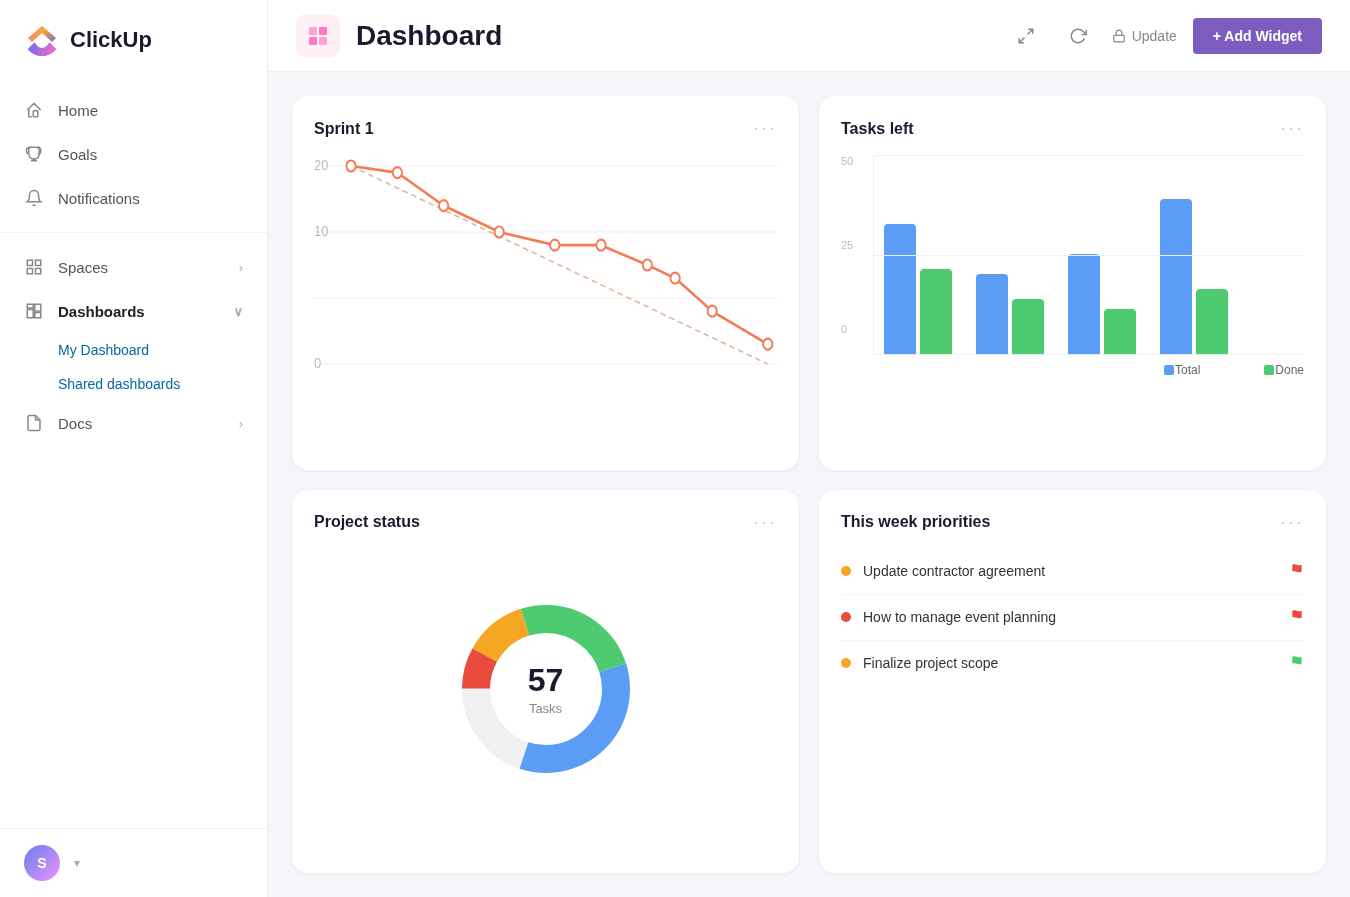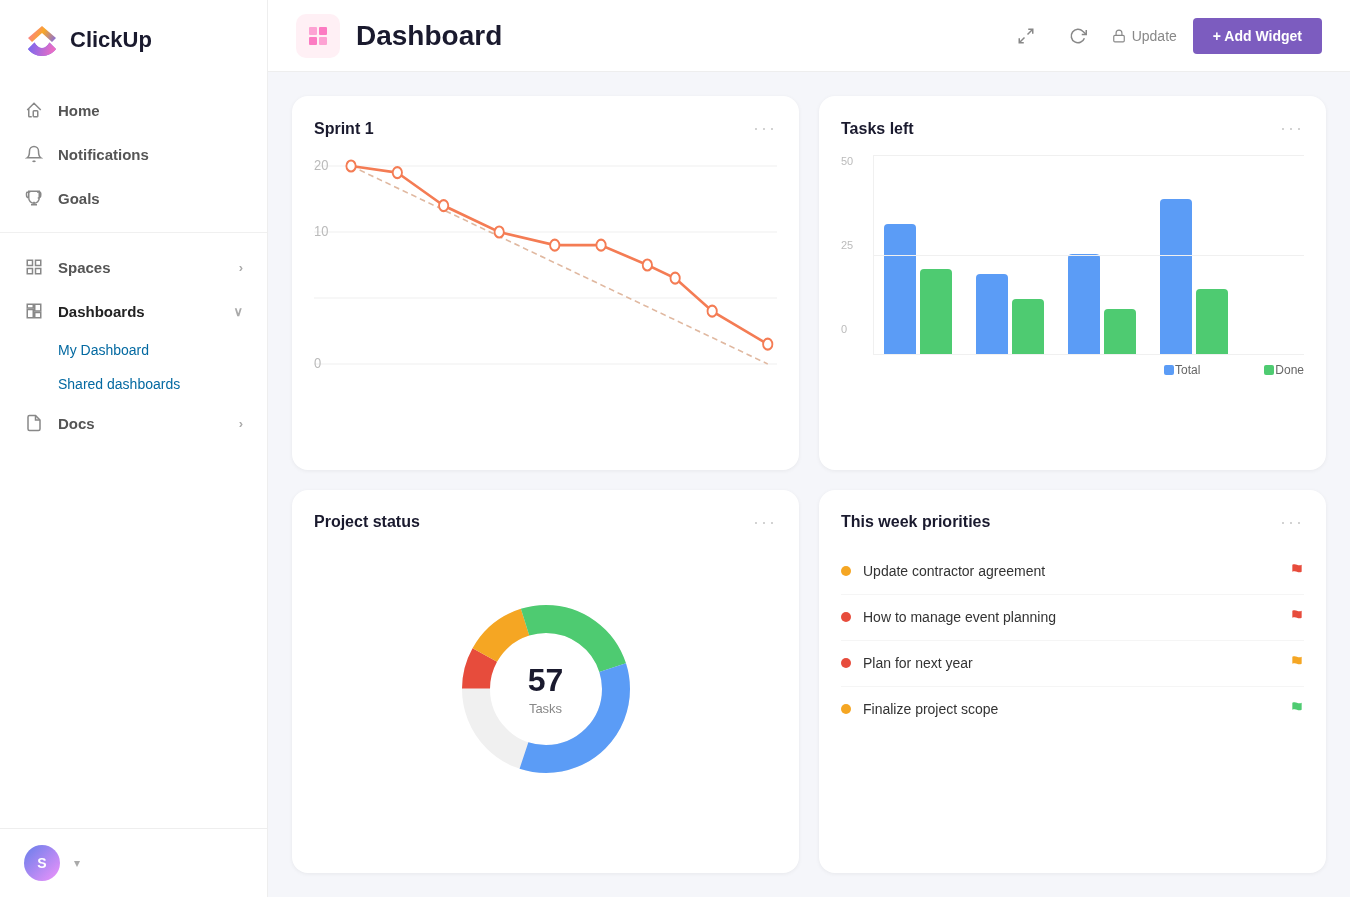--- a/index.html
+++ b/index.html
@@ -4,21 +4,21 @@
   <style>
     * { box-sizing: border-box; margin: 0; padding: 0; }
     body { font-family: -apple-system, BlinkMacSystemFont, 'Segoe UI', sans-serif; background: #f5f6fa; display: flex; height: 897px; overflow: hidden; }
 
     
     .sidebar { width: 268px; background: #fff; border-right: 1px solid #eee; display: flex; flex-direction: column; height: 100%; flex-shrink: 0; }
     .sidebar-logo { padding: 22px 24px; display: flex; align-items: center; gap: 10px; }
     .logo-icon { width: 36px; height: 36px; }
     .logo-text { font-size: 22px; font-weight: 700; color: #1a1a2e; }
     .sidebar-nav { flex: 1; padding: 8px 0; }
-    .nav-item { display: flex; align-items: center; gap: 14px; padding: 12px 24px; cursor: pointer; color: #555; font-size: 15px; font-weight: 700; transition: background 0.15s; }
+    .nav-item { display: flex; align-items: center; gap: 14px; padding: 12px 24px; cursor: pointer; color: #555; font-size: 15px; font-weight: 400; transition: background 0.15s; }
     .nav-item .nav-icon { width: 20px; height: 20px; display: flex; align-items: center; justify-content: center; color: #888; }
     .nav-item .chevron { margin-left: auto; color: #aaa; font-size: 13px; }
     .nav-item.bold { font-weight: 700; color: #222; }
     .nav-sub-item { display: flex; align-items: center; padding: 9px 24px 9px 58px; cursor: pointer; color: #0369a1; font-size: 14px; }
     .sidebar-divider { height: 1px; background: #f0f0f0; margin: 12px 0; }
     .sidebar-footer { padding: 16px 24px; display: flex; align-items: center; gap: 10px; border-top: 1px solid #eee; }
     .avatar { width: 36px; height: 36px; border-radius: 50%; background: linear-gradient(135deg, #667eea 0%, #f093fb 100%); display: flex; align-items: center; justify-content: center; color: white; font-weight: 700; font-size: 14px; overflow: hidden; }
     .footer-chevron { color: #aaa; margin-left: 4px; font-size: 12px; }
 
     
@@ -105,33 +105,33 @@
         <svg width="18" height="18" viewBox="0 0 24 24" fill="none" stroke="currentColor" stroke-width="2">
             <path d="M3 12L5 10M5 10L12 3L19 10M5 10V20a1 1 0 001 1h3m10-11l2 2M17 21v-7a1 1 0 00-1-1h-4a1 1 0 00-1 1v7m0 0h6"></path>
           </svg>
       </span>
       <span>Home</span>
     </div>
 
     <div class="nav-item">
       <span class="nav-icon">
         <svg width="18" height="18" viewBox="0 0 24 24" fill="none" stroke="currentColor" stroke-width="2">
+            <path d="M8 21h8M12 17v4M7 4H4a2 2 0 00-2 2v2a4 4 0 004 4m10-8h3a2 2 0 012 2v2a4 4 0 01-4 4M5 12a7 7 0 0014 0V3H5v9z"></path>
+          </svg>
+      </span>
+      <span>Goals</span>
+    </div>
+
+    <div class="nav-item">
+      <span class="nav-icon">
+        <svg width="18" height="18" viewBox="0 0 24 24" fill="none" stroke="currentColor" stroke-width="2">
             <path d="M18 8A6 6 0 006 8c0 7-3 9-3 9h18s-3-2-3-9M13.73 21a2 2 0 01-3.46 0"></path>
           </svg>
       </span>
       <span>Notifications</span>
-    </div>
-
-    <div class="nav-item">
-      <span class="nav-icon">
-        <svg width="18" height="18" viewBox="0 0 24 24" fill="none" stroke="currentColor" stroke-width="2">
-            <path d="M8 21h8M12 17v4M7 4H4a2 2 0 00-2 2v2a4 4 0 004 4m10-8h3a2 2 0 012 2v2a4 4 0 01-4 4M5 12a7 7 0 0014 0V3H5v9z"></path>
-          </svg>
-      </span>
-      <span>Goals</span>
     </div>
 
     <div class="sidebar-divider"></div>
 
     <div class="nav-item">
       <span class="nav-icon">
         <svg width="18" height="18" viewBox="0 0 24 24" fill="none" stroke="currentColor" stroke-width="2">
             <rect x="3" y="3" width="7" height="7"></rect>
             <rect x="14" y="3" width="7" height="7"></rect>
             <rect x="14" y="14" width="7" height="7"></rect>
@@ -356,29 +356,20 @@
         <div class="priority-item">
           <div class="priority-dot" style="background:#e74c3c;"></div>
           <span class="priority-text">How to manage event planning</span>
           <span class="priority-flag">
             <svg width="14" height="14" viewBox="0 0 24 24" fill="#e74c3c">
                 <path d="M4 15s1-1 4-1 5 2 8 2 4-1 4-1V3s-1 1-4 1-5-2-8-2-4 1-4 1zM4 22v-7"></path>
               </svg>
           </span>
         </div>
 
-        <div class="priority-item">
-          <div class="priority-dot" style="background:#e74c3c;"></div>
-          <span class="priority-text">Plan for next year</span>
-          <span class="priority-flag">
-            <svg width="14" height="14" viewBox="0 0 24 24" fill="#f5a623">
-                <path d="M4 15s1-1 4-1 5 2 8 2 4-1 4-1V3s-1 1-4 1-5-2-8-2-4 1-4 1zM4 22v-7"></path>
-              </svg>
-          </span>
-        </div>
 
         <div class="priority-item">
           <div class="priority-dot" style="background:#f5a623;"></div>
           <span class="priority-text">Finalize project scope</span>
           <span class="priority-flag">
             <svg width="14" height="14" viewBox="0 0 24 24" fill="#4ecb71">
                 <path d="M4 15s1-1 4-1 5 2 8 2 4-1 4-1V3s-1 1-4 1-5-2-8-2-4 1-4 1zM4 22v-7"></path>
               </svg>
           </span>
         </div>

